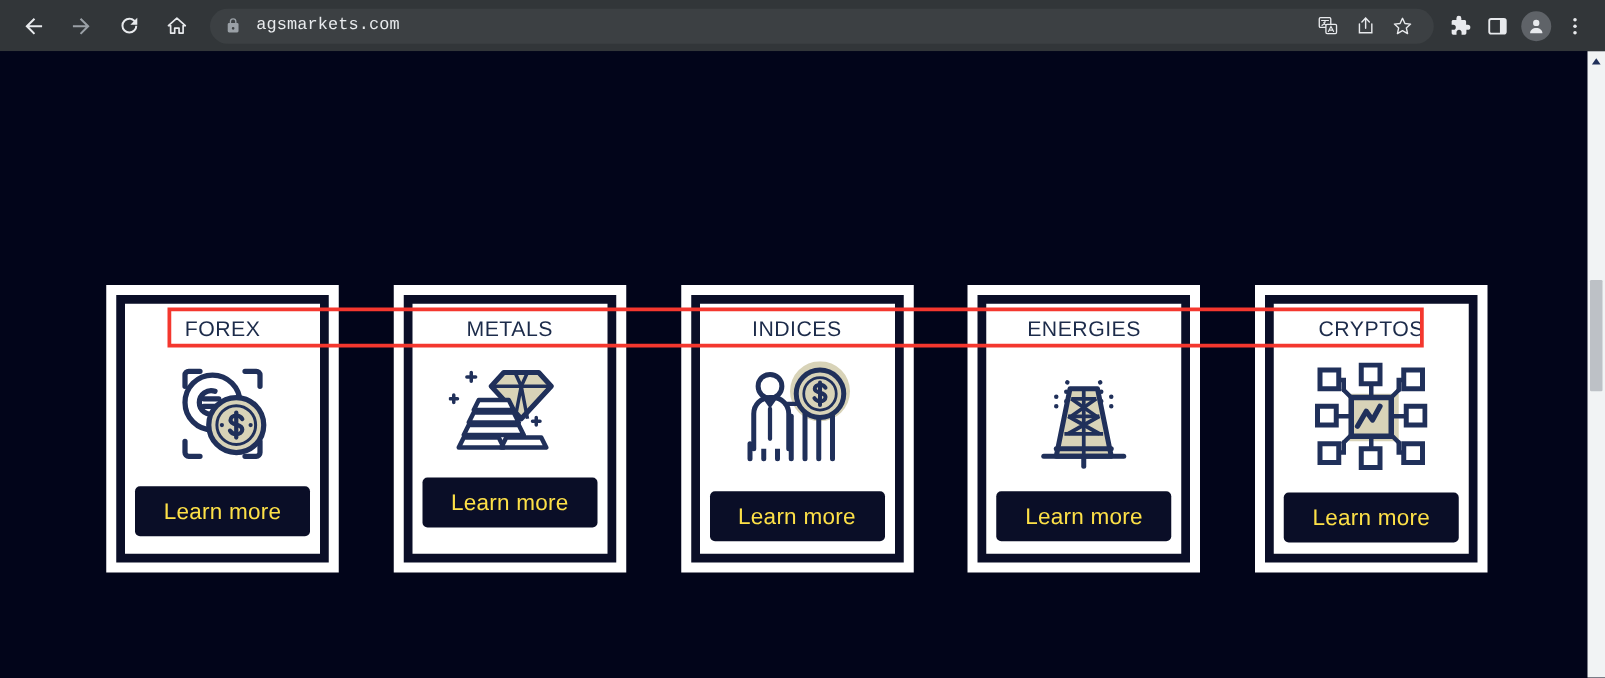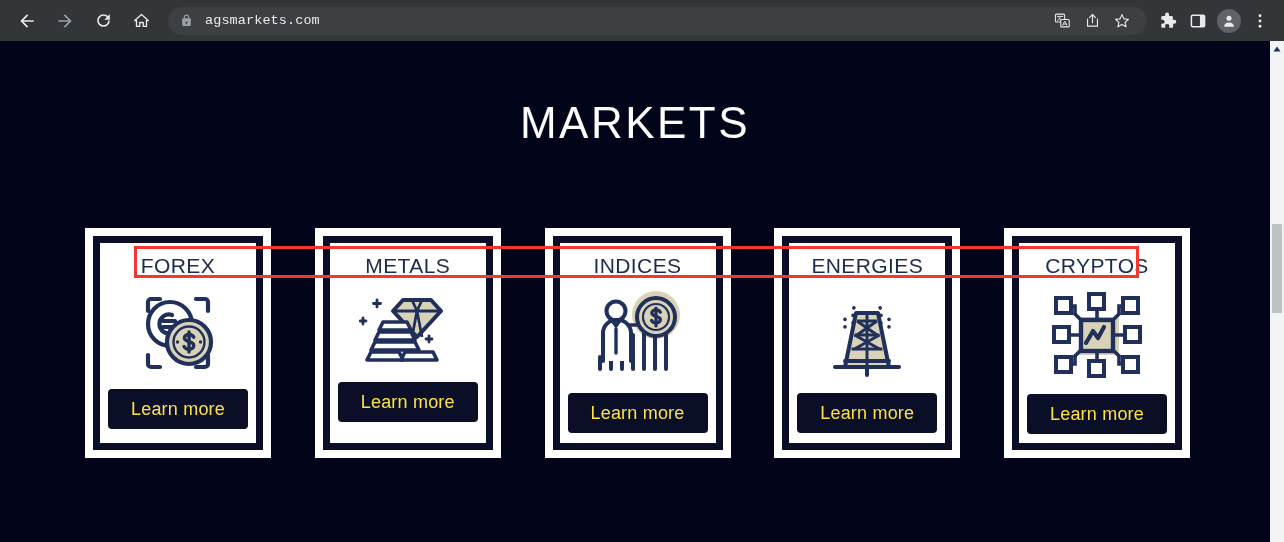--- a/index.html
+++ b/index.html
@@ -130,21 +130,21 @@
     border: 7px solid #0a0e27;
     background: #ffffff;
     display: flex;
     flex-direction: column;
     align-items: center;
     padding: 6px 6px 10px 6px;
   }
 
   .card-title {
     color: #1c2b4a;
-    font-size: 21px;
+    font-size: 17px;
     font-weight: 400;
     letter-spacing: 0.4px;
     margin-top: 6px;
     text-align: center;
     line-height: 1;
   }
 
   .card-icon {
     flex: 1 1 auto;
     display: flex;
@@ -300,21 +300,20 @@
         <circle cx="12" cy="5" r="1.9" fill="#e8eaed"></circle>
         <circle cx="12" cy="12" r="1.9" fill="#e8eaed"></circle>
         <circle cx="12" cy="19" r="1.9" fill="#e8eaed"></circle>
       </svg>
     </div>
   </div>
 </div>
 
 <div class="page">
 
-  <div class="page-title">MARKETS</div>
 
   <div class="cards-row">
 
     <div class="card">
       <div class="card-inner">
         <div class="card-title">FOREX</div>
         <div class="card-icon">
           <svg width="92" height="86" viewBox="0 0 92 86">
             <g fill="none" stroke="#20305a" stroke-width="4.2" stroke-linecap="round" stroke-linejoin="round">
               <path d="M64 9h9a3 3 0 013 3v9"></path>

